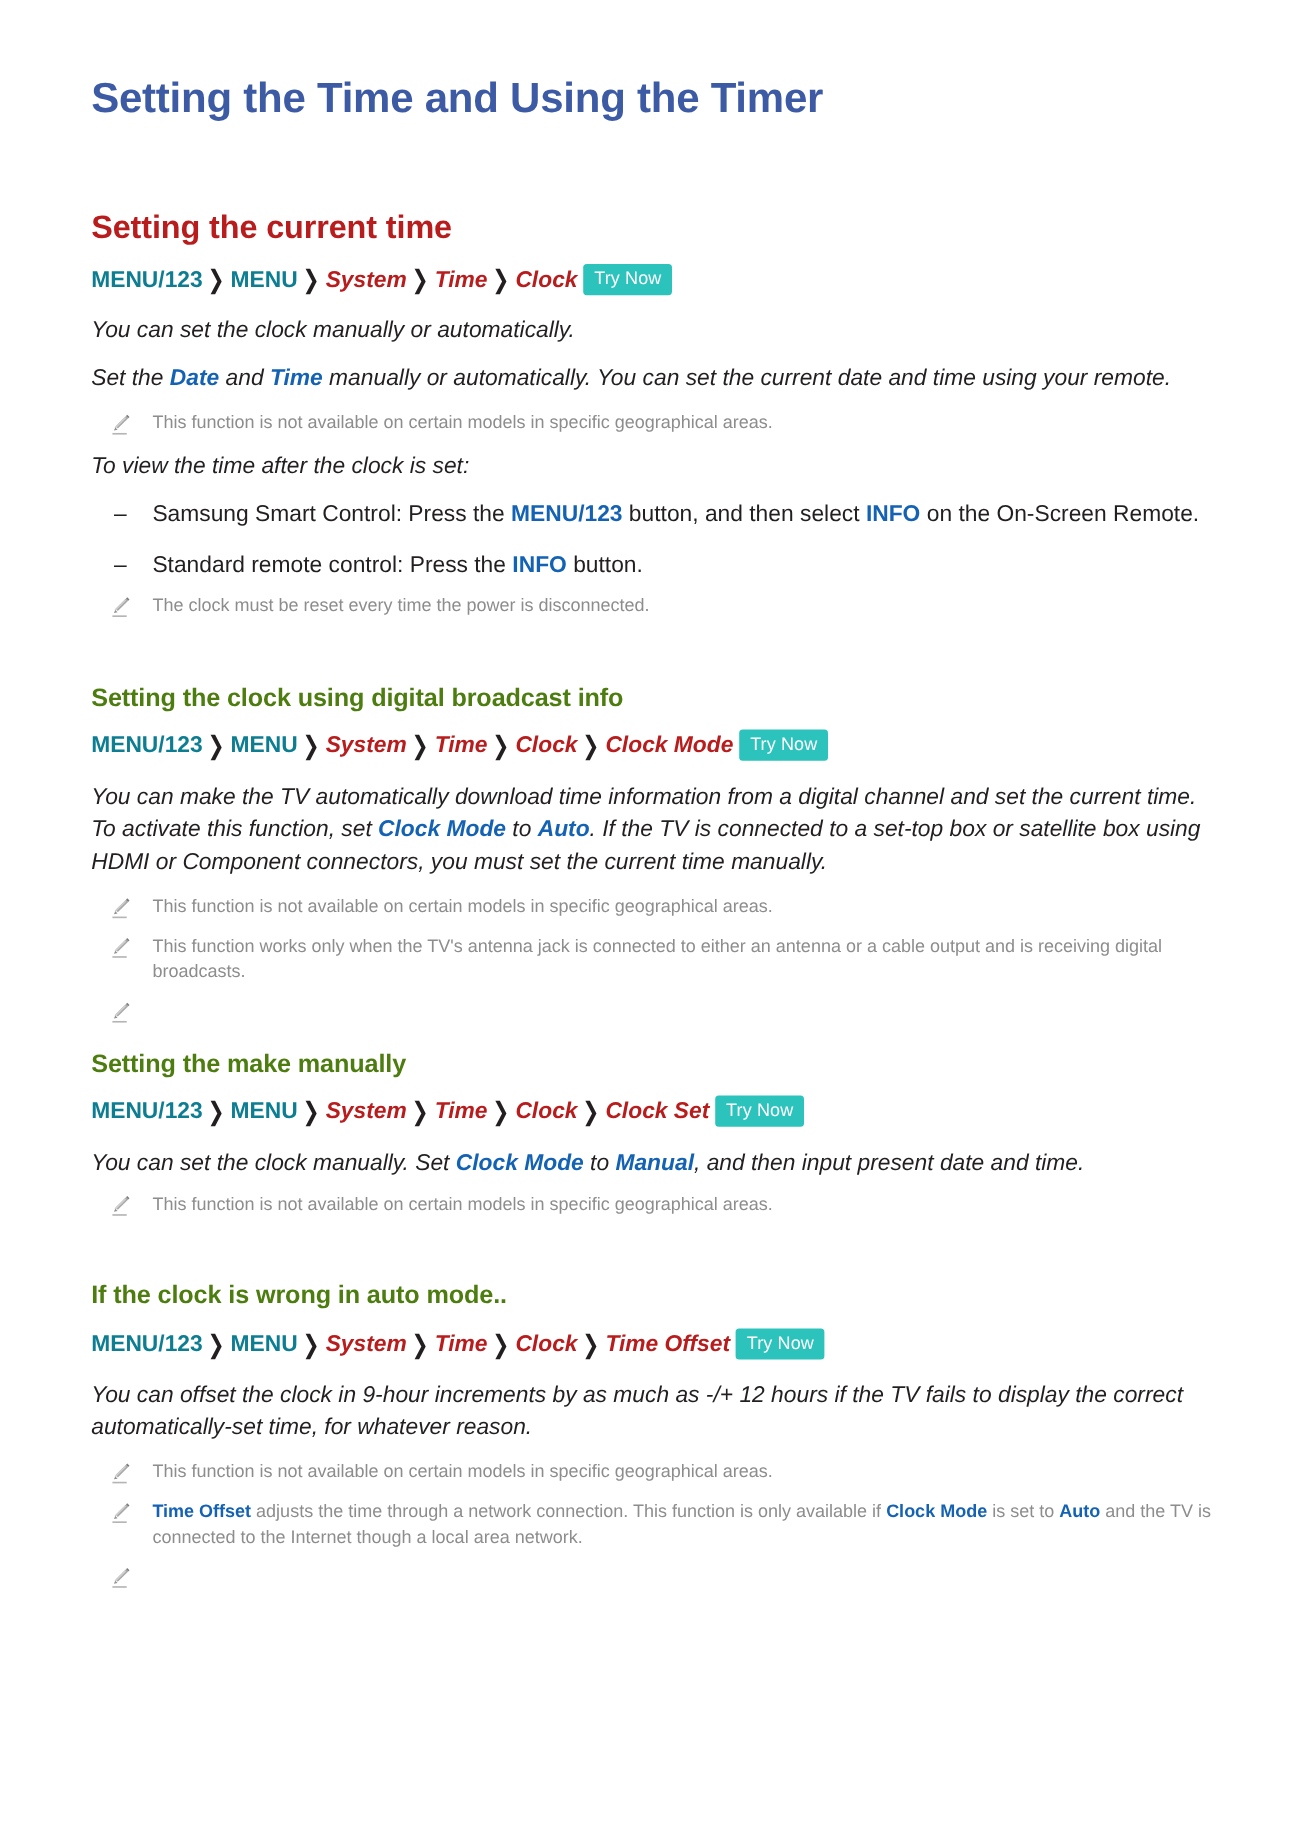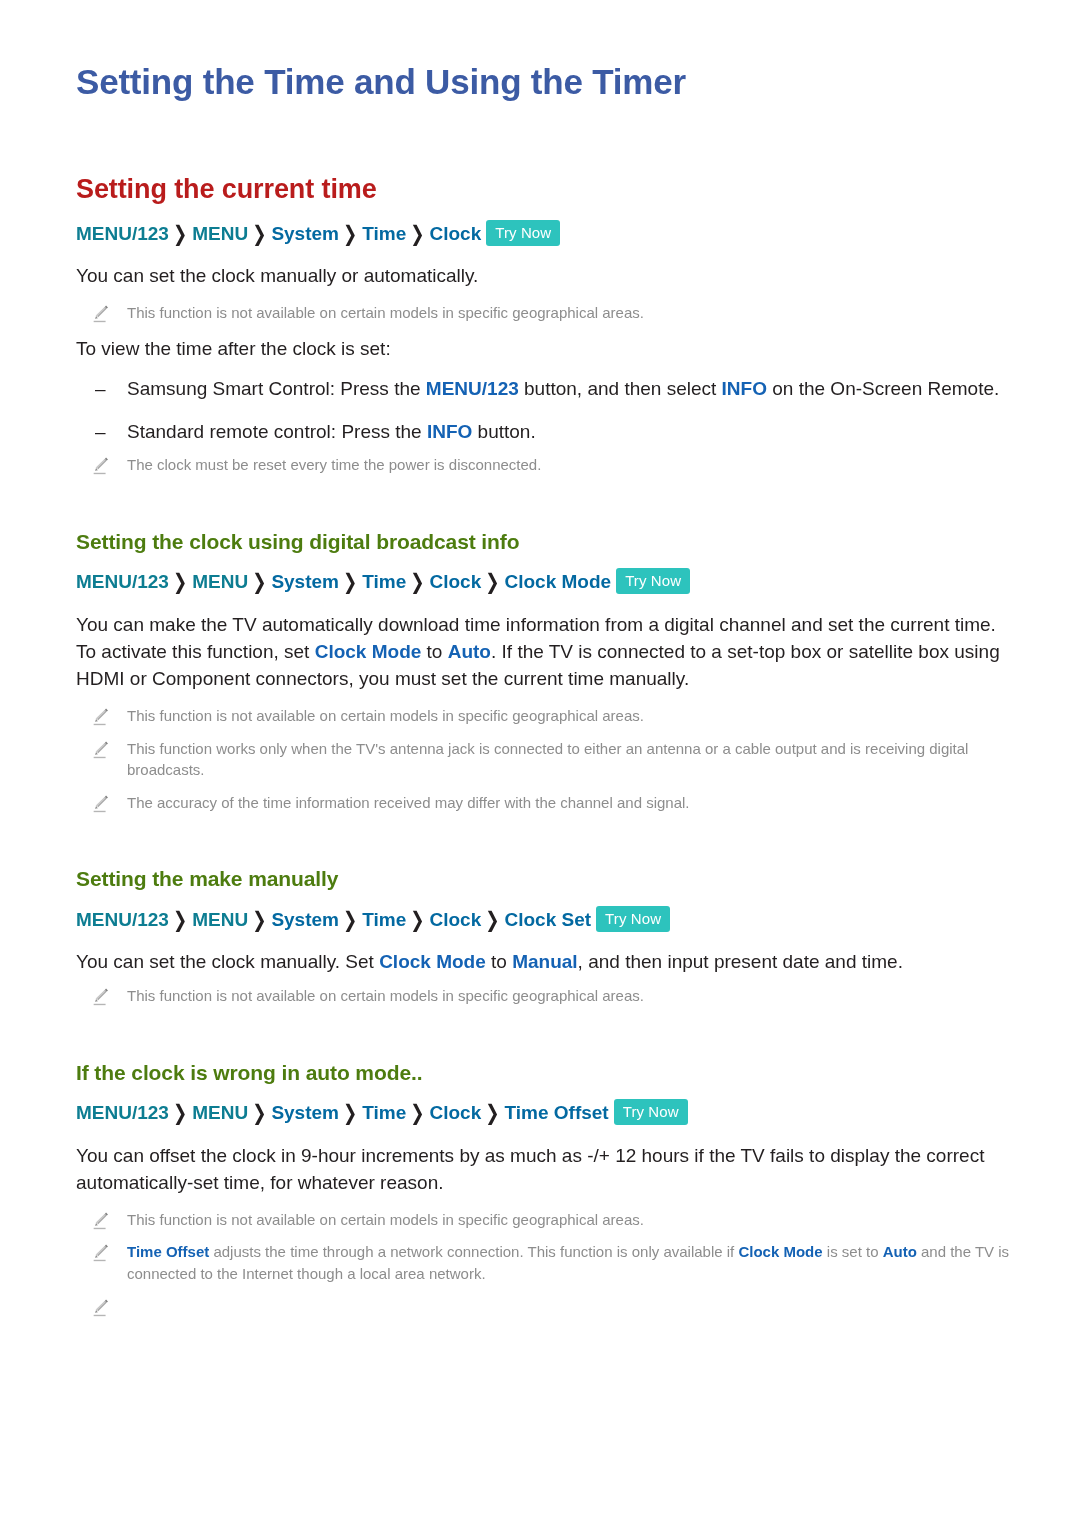--- a/index.html
+++ b/index.html
@@ -52,21 +52,21 @@
 
   
   .breadcrumb {
     font-size: 19px;
     font-weight: bold;
     line-height: 1.5;
     margin: 0 0 14px 0;
     white-space: normal;
   }
   .crumb-teal  { color: #0d7d92; }
-  .crumb-blue  { color: #0369a1; }
+  .crumb-blue  { color: #b91c1c; font-style: italic; }
   .crumb-sep {
     color: #231f20;
     font-weight: bold;
     font-size: 17px;
     margin: 0 5px 0 4px;
     display: inline-block;
     transform: scaleY(1.25);
   }
   .try-now {
     display: inline-block;
@@ -83,20 +83,21 @@
     letter-spacing: 0.1px;
   }
 
   
   p.body {
     font-size: 19px;
     line-height: 1.43;
     color: #231f20;
     margin: 0 0 13px 0;
     max-width: 930px;
+    font-style: italic;
   }
   p.body.tight { margin-bottom: 10px; }
   .term {
     color: #1462b4;
     font-weight: bold;
   }
 
   
   ul.dash-list {
     list-style: none;
@@ -155,20 +156,21 @@
 
   <section>
     <h2 class="h2">Setting the current time</h2>
 
     <div class="breadcrumb">
       <span class="crumb-teal">MENU/123</span><span class="crumb-sep">❯</span><span class="crumb-teal">MENU</span><span class="crumb-sep">❯</span><span class="crumb-blue">System</span><span class="crumb-sep">❯</span><span class="crumb-blue">Time</span><span class="crumb-sep">❯</span><span class="crumb-blue">Clock</span><span class="try-now">Try Now</span>
     </div>
 
     <p class="body">You can set the clock manually or automatically.</p>
 
+    <p class="body"><span>Set the </span><span class="term">Date</span><span> and </span><span class="term">Time</span><span> manually or automatically. You can set the current date and time using your remote.</span></p>
 
     <div class="note">
       <span class="note-icon">
         <svg viewBox="0 0 24 24" width="22" height="22" aria-hidden="true">
           <g transform="rotate(12 12 12)">
             <path d="M14.6 3.3 l2.4 1.6 -7.3 11.1 -2.4 -1.6 z" fill="#a9a9a9"></path>
             <path d="M13.9 4.4 l1.2 0.8 -7.3 11.1 -1.2 -0.8 z" fill="#cfcfcf"></path>
             <path d="M7.3 15.6 l2.4 1.6 -3.1 1.3 z" fill="#8f8f8f"></path>
             <path d="M14.6 3.3 l2.4 1.6 0.9 -1.4 -2.4 -1.6 z" fill="#7d7d7d"></path>
           </g>
@@ -247,21 +249,20 @@
         <svg viewBox="0 0 24 24" width="22" height="22" aria-hidden="true">
           <g transform="rotate(12 12 12)">
             <path d="M14.6 3.3 l2.4 1.6 -7.3 11.1 -2.4 -1.6 z" fill="#a9a9a9"></path>
             <path d="M13.9 4.4 l1.2 0.8 -7.3 11.1 -1.2 -0.8 z" fill="#cfcfcf"></path>
             <path d="M7.3 15.6 l2.4 1.6 -3.1 1.3 z" fill="#8f8f8f"></path>
             <path d="M14.6 3.3 l2.4 1.6 0.9 -1.4 -2.4 -1.6 z" fill="#7d7d7d"></path>
           </g>
           <rect x="4" y="19.4" width="13" height="1.5" fill="#b5b5b5"></rect>
         </svg>
       </span>
-      <span>The accuracy of the time information received may differ with the channel and signal.</span>
     </div>
   </section>
 
   <div class="gap-lg"></div>
 
   <section>
     <h3 class="h3">Setting the make manually</h3>
 
     <div class="breadcrumb">
       <span class="crumb-teal">MENU/123</span><span class="crumb-sep">❯</span><span class="crumb-teal">MENU</span><span class="crumb-sep">❯</span><span class="crumb-blue">System</span><span class="crumb-sep">❯</span><span class="crumb-blue">Time</span><span class="crumb-sep">❯</span><span class="crumb-blue">Clock</span><span class="crumb-sep">❯</span><span class="crumb-blue">Clock Set</span><span class="try-now">Try Now</span>

